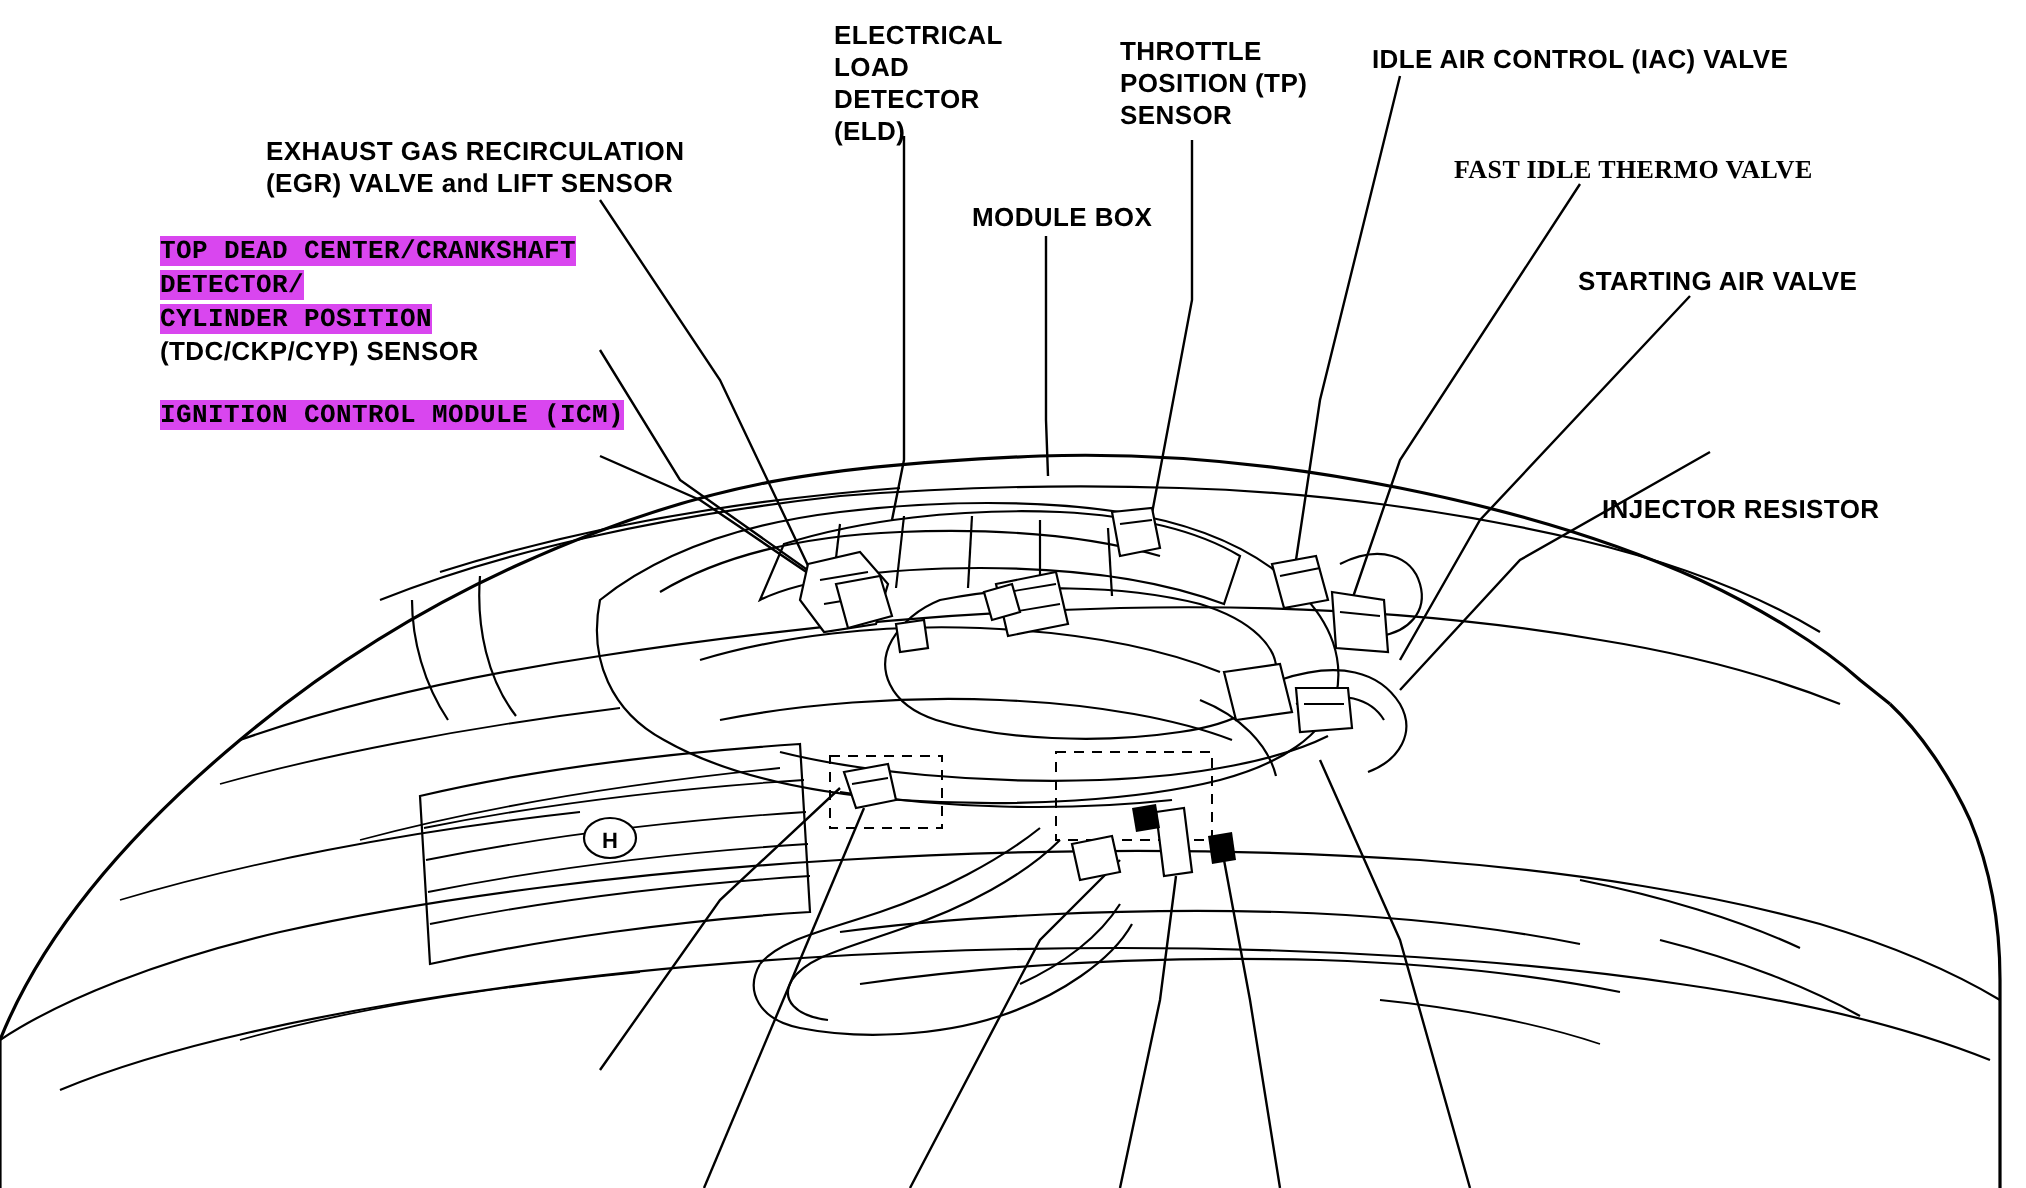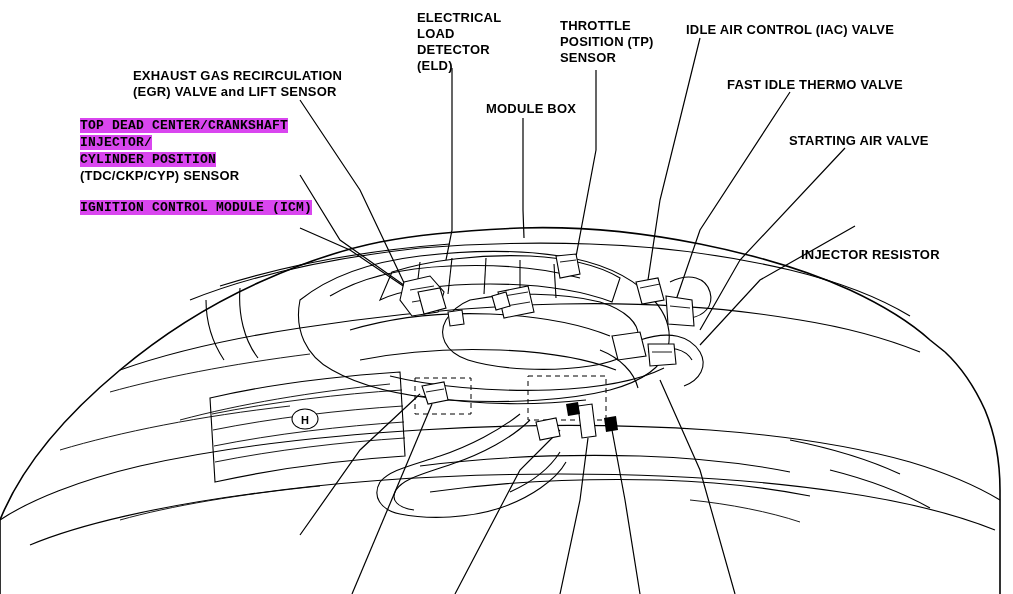--- a/index.html
+++ b/index.html
@@ -235,26 +235,26 @@
   <div class="label" style="left:417px; top:10px;"><span>ELECTRICAL</span>
 <span>LOAD</span>
 <span>DETECTOR</span>
 <span>(ELD)</span></div>
 
   <div class="label" style="left:686px; top:22px;"><span>IDLE AIR CONTROL (IAC) VALVE</span></div>
 
   <div class="label" style="left:133px; top:68px;"><span>EXHAUST GAS RECIRCULATION</span>
 <span>(EGR) VALVE and LIFT SENSOR</span></div>
 
-  <div class="label" style="left:727px; top:77px;"><span>FAST IDLE THERMO VALVE</span></div>
+  <div class="label" style="left:727px; top:77px;font-family:Liberation Serif, serif;"><span>FAST IDLE THERMO VALVE</span></div>
 
   <div class="label" style="left:486px; top:101px;"><span>MODULE BOX</span></div>
 
   <div class="label" style="left:80px; top:117px;"><span class="hl-span">TOP DEAD CENTER/CRANKSHAFT</span>
-<span class="hl-span">INJECTOR/</span>
+<span class="hl-span">DETECTOR/</span>
 <span class="hl-span">CYLINDER POSITION</span>
 <span>(TDC/CKP/CYP) SENSOR</span></div>
 
   <div class="label" style="left:789px; top:133px;"><span>STARTING AIR VALVE</span></div>
 
   <div class="label" style="left:80px; top:199px;"><span class="hl-span">IGNITION CONTROL MODULE (ICM)</span></div>
 
   <div class="label" style="left:801px; top:211px;margin-top:36px;"><span>INJECTOR RESISTOR</span></div>
 
 

